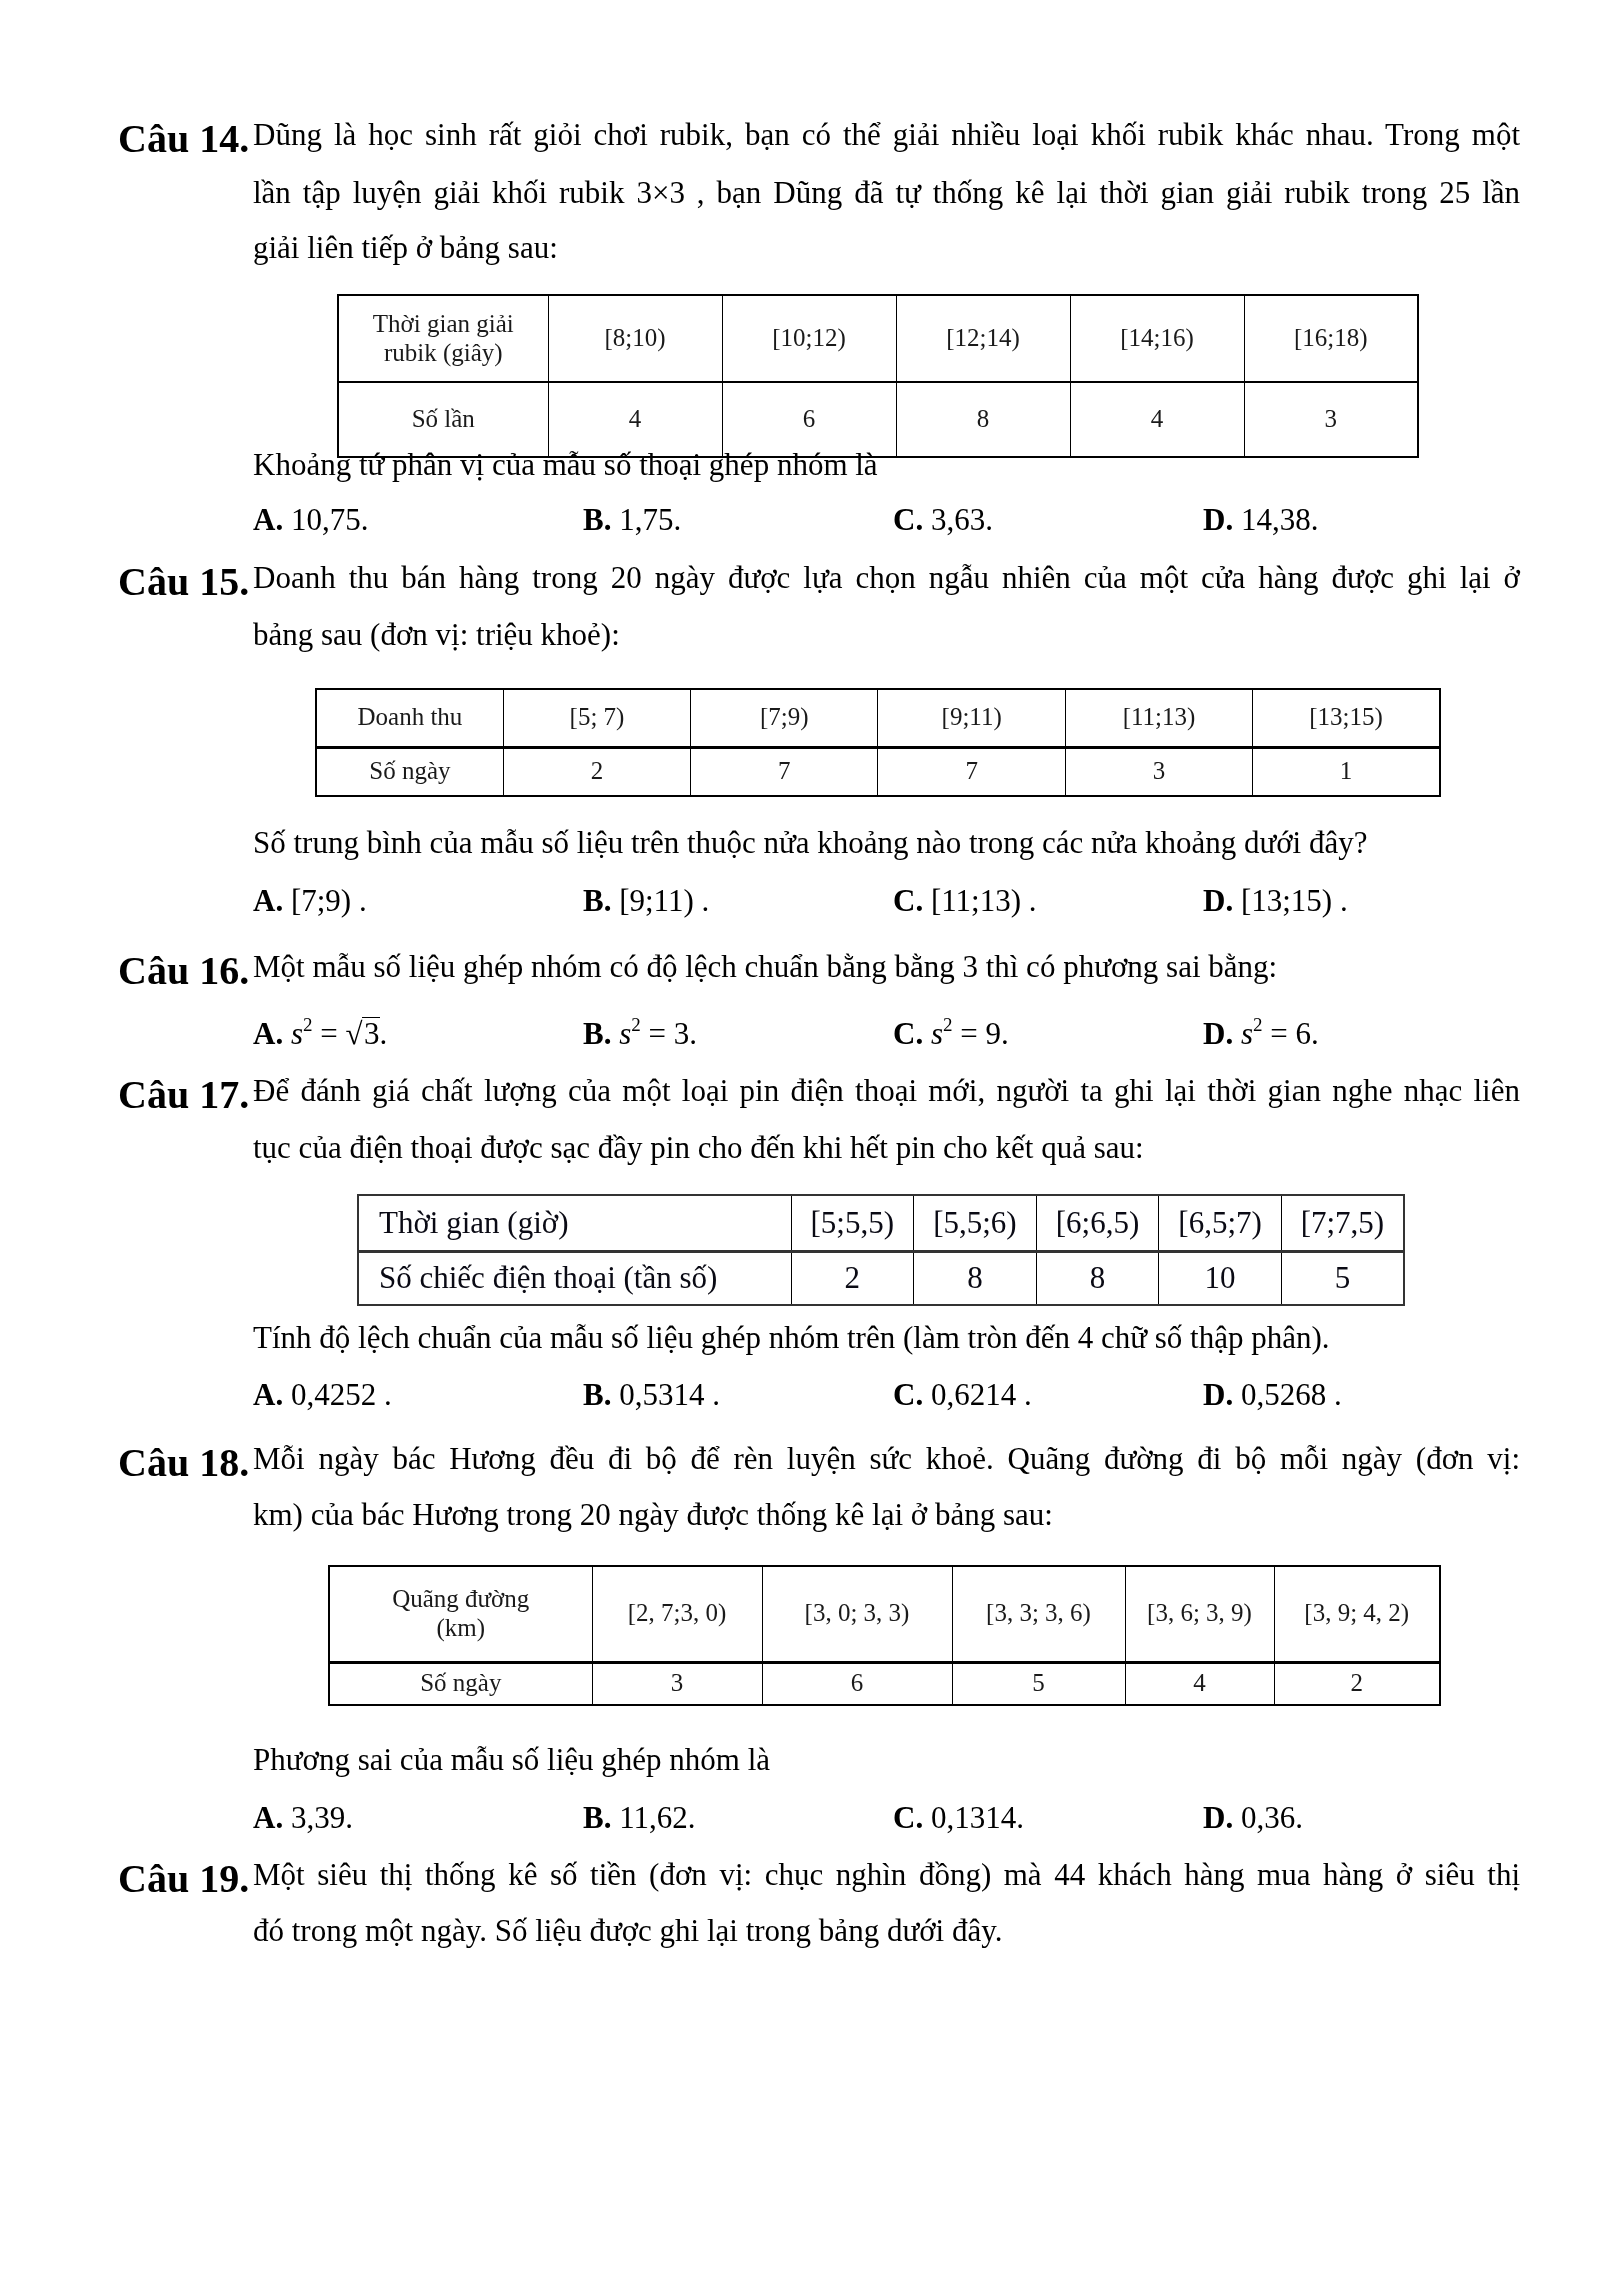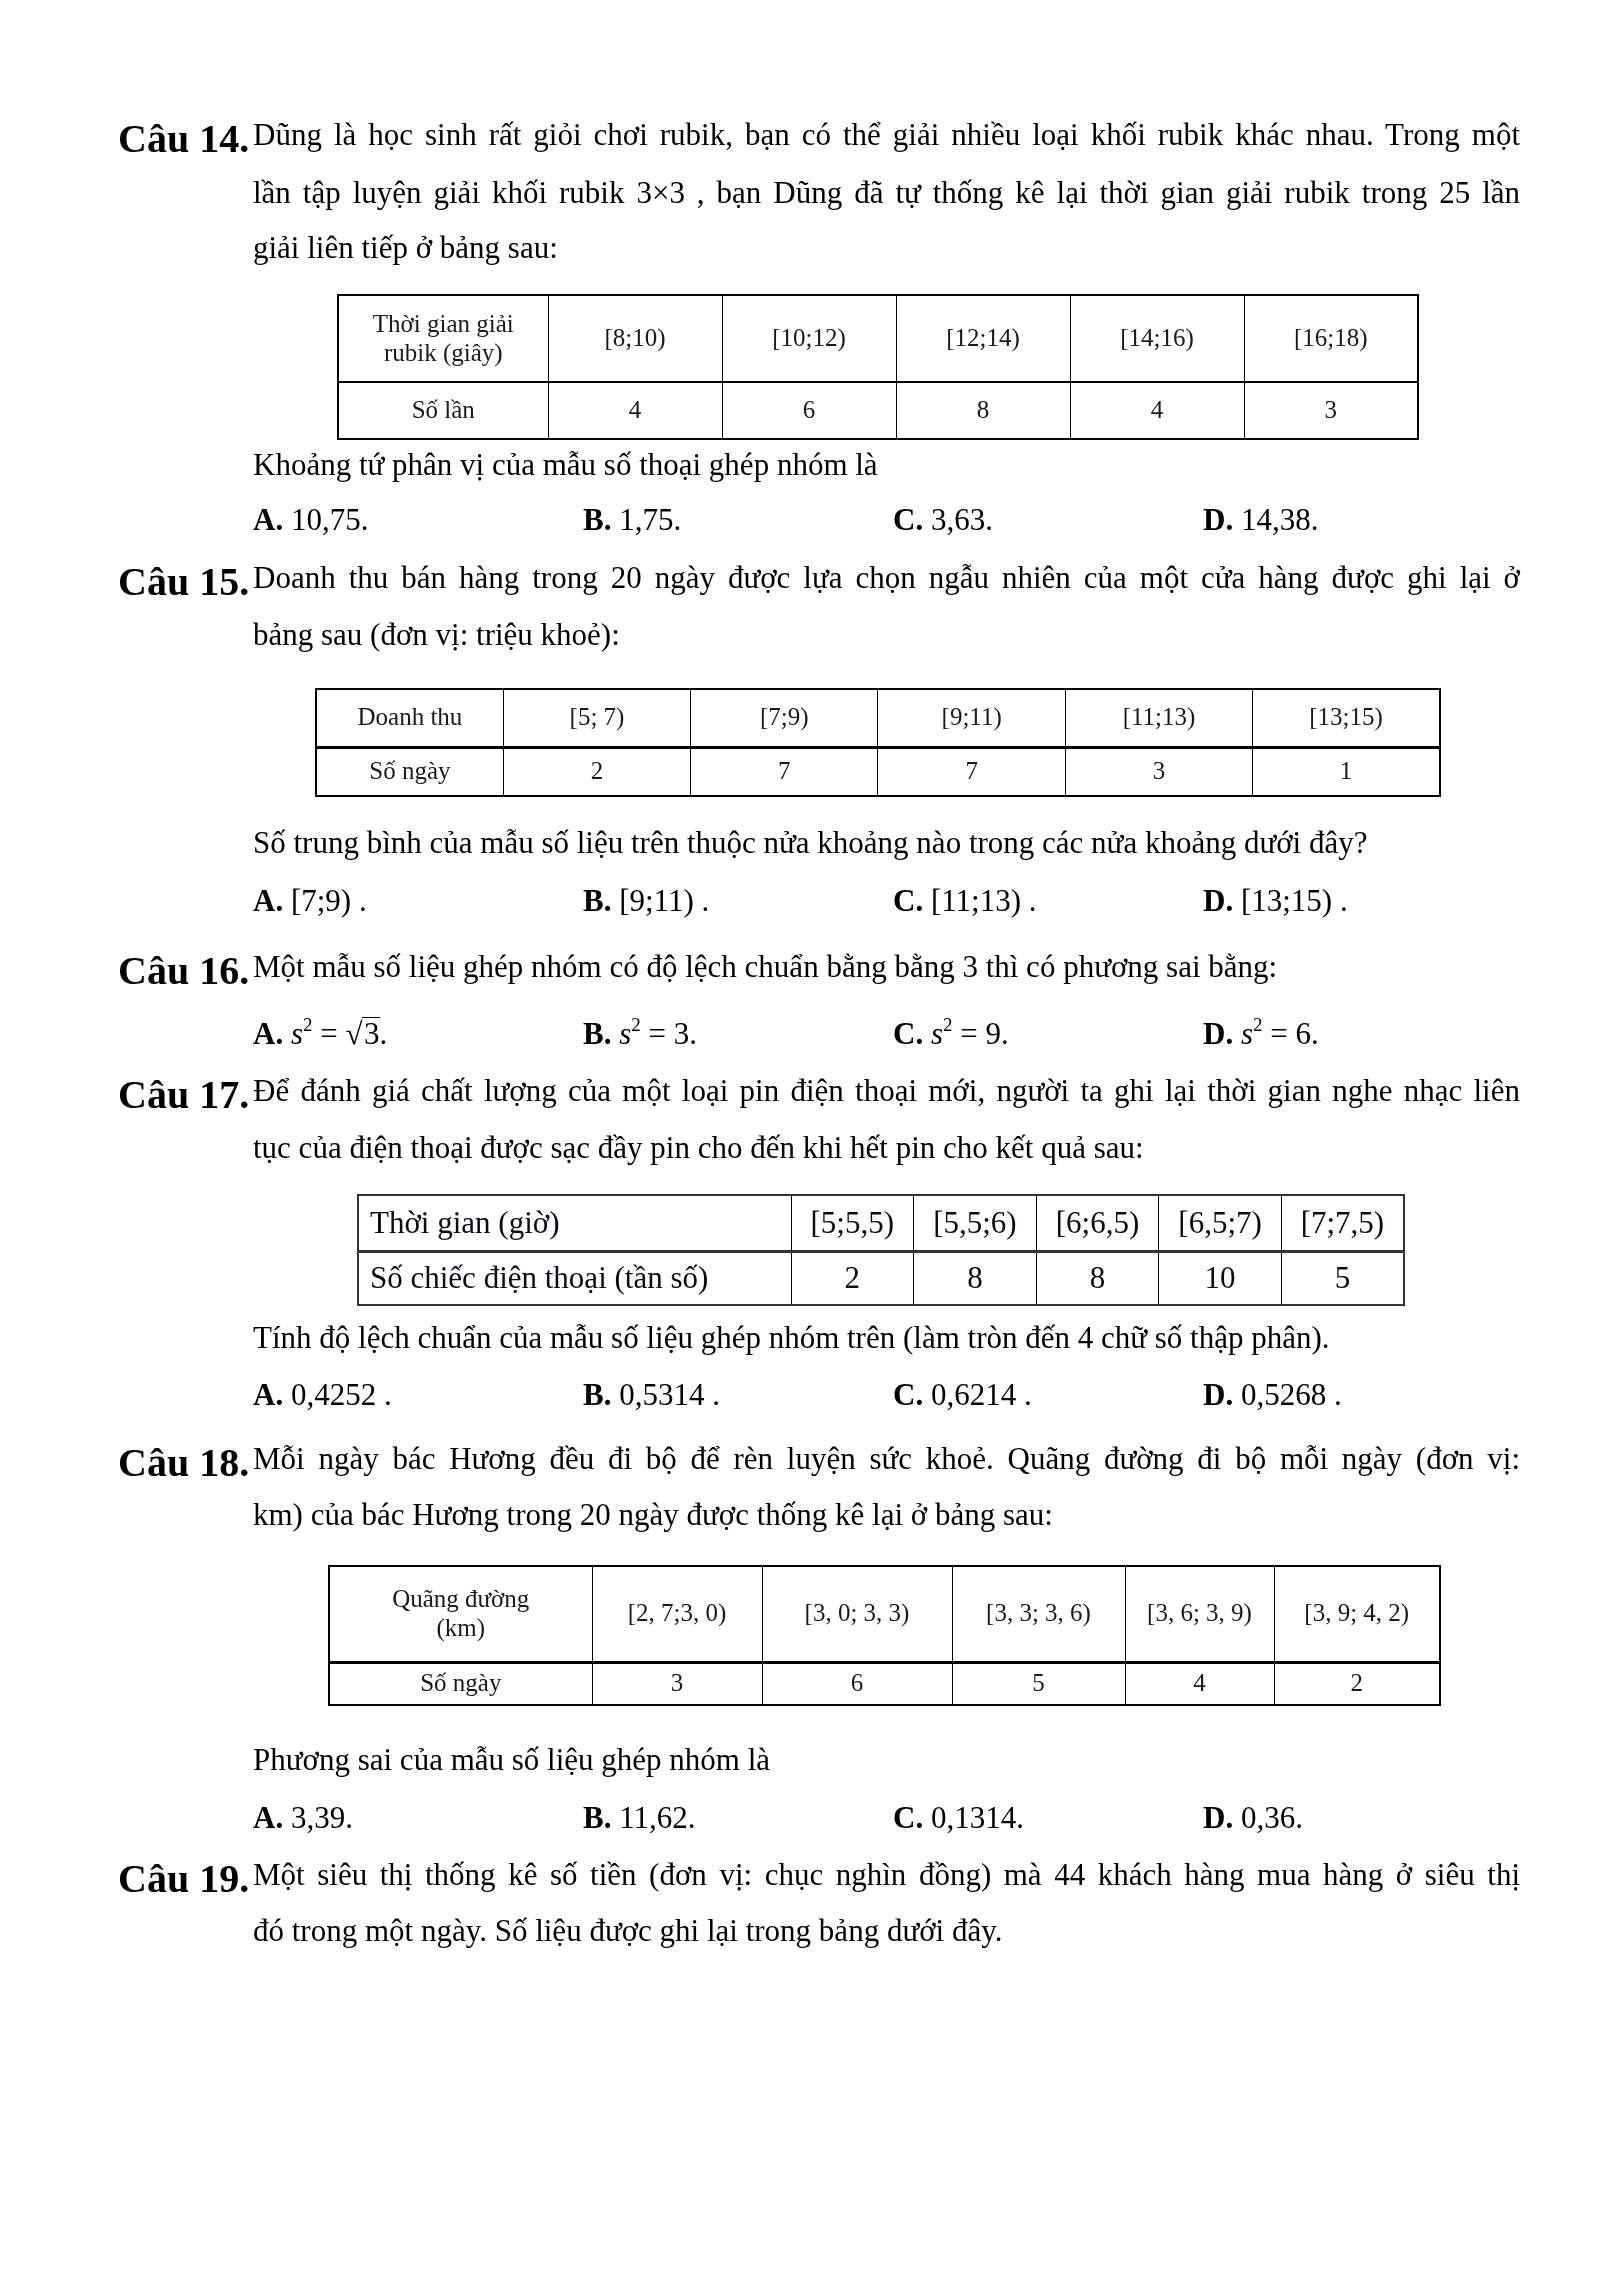--- a/index.html
+++ b/index.html
@@ -17,34 +17,34 @@
   .radical { font-style: normal; }
   table.tbl { position: absolute; border-collapse: collapse; table-layout: fixed;
               font-family: "Liberation Serif", serif; }
   table.tbl td { border: 1.6px solid #000; text-align: center; vertical-align: middle; padding: 0; line-height: 1.15; }
   .t1 td, .t2 td, .t4 td { font-size: 25px; color: #1a1a1a; }
   .t1 tr:first-child td { border-bottom: 2.4px solid #000; }
   .t2 tr:first-child td { border-bottom: 3.1px solid #000; margin-left: 16px; }
   .t4 tr:first-child td { border-bottom: 3.1px solid #000; }
   .t1, .t2, .t4 { border: 2.4px solid #000; }
   .t3 td { font-size: 31px; border: 1.6px solid #333; color: #0a0a14; }
-  .t3 td.hdr { text-align: left; padding-left: 11px; }
+  .t3 td.hdr { text-align: left; padding-left: 20px; }
   .t3 tr:first-child td { border-bottom: 3.1px solid #333; }
   .t3 { border: 2.4px solid #333; }
 </style>
 </head>
 <body>
 
 <div>
   <div class="qlabel" style="top:119px">Câu 14.</div>
   <div class="line body-line justify" style="top:119px">Dũng là học sinh rất giỏi chơi rubik, bạn có thể giải nhiều loại khối rubik khác nhau. Trong một</div>
   <div class="line body-line justify" style="top:177px">lần tập luyện giải khối rubik  3×3 , bạn Dũng đã tự thống kê lại thời gian giải rubik trong 25 lần</div>
   <div class="line body-line" style="top:232px">giải liên tiếp ở bảng sau:</div>
 
-  <table class="tbl t1" style="left:337px; top:294px; width:1082px; height:146px;">
+  <table class="tbl t1" style="left:337px; top:294px; width:1082px; height:164px;">
     <colgroup>
         <col style="width:210px">
         <col>
         <col>
         <col>
         <col>
         <col>
       </colgroup>
     <tbody>
         <tr style="height:87px">

